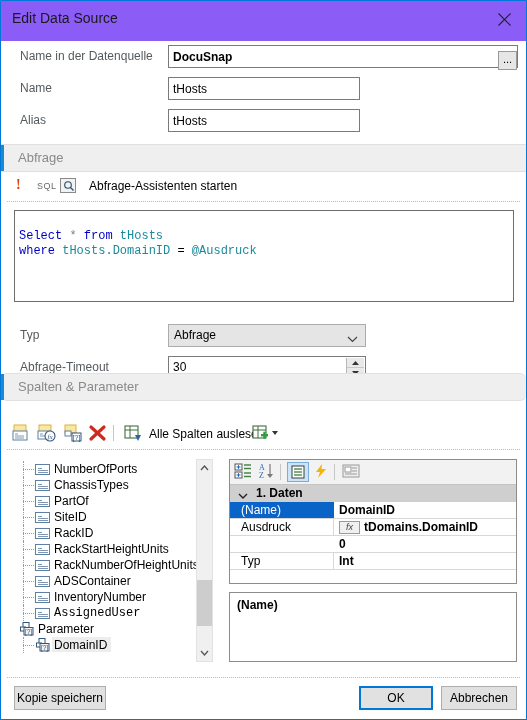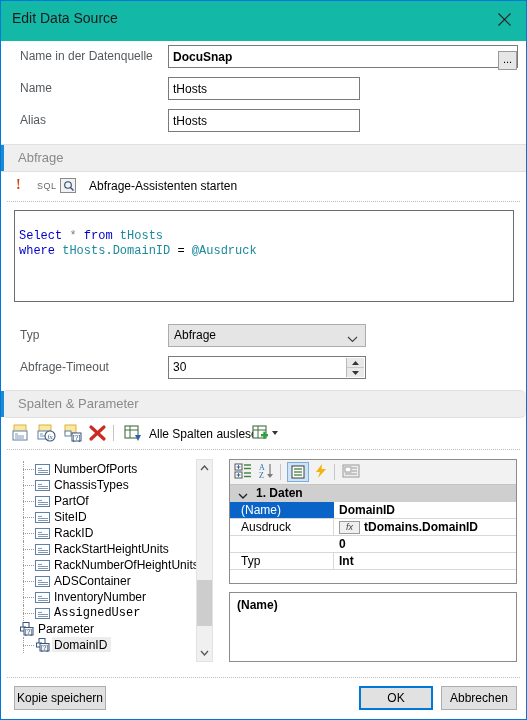--- a/index.html
+++ b/index.html
@@ -18,21 +18,21 @@
     width: 527px; height: 720px;
     box-sizing: border-box;
     border: 1px solid #0078d7;
     background: #ffffff;
   }
 
   
   .titlebar {
     position: relative;
     height: 40px;
-    background: #14b8a6;
+    background: #8b5cf6;
   }
   .titlebar .title {
     position: absolute;
     left: 11px; top: 9px;
     font-size: 14px;
     color: #1a1a1a;
   }
   .closebtn {
     position: absolute;
     right: 0px; top: 0px;
@@ -487,21 +487,21 @@
         </span>
         <span class="dn">
           <svg width="7" height="4" viewBox="0 0 7 4">
               <polygon points="3.5,4 0,0 7,0" fill="#333"></polygon>
             </svg>
         </span>
       </span>
     </div>
   </div>
 
-  <div class="sect-header" style="top:389px;border-radius:6px;">
+  <div class="sect-header" style="top:372px;border-radius:6px;">
     <div class="accent"></div>
     <div class="stext">Spalten &amp; Parameter</div>
   </div>
 
   <div>
     <div class="tbbtn" style="left:9px; top:421px;">
       <svg width="22" height="22" viewBox="0 0 22 22">
         <rect x="4" y="3" width="12" height="9" fill="#fbe6a2" stroke="#d8b440" stroke-width="1"></rect>
         <rect x="3" y="9" width="14" height="9" fill="#ffffff" stroke="#5f7fa3" stroke-width="1"></rect>
         <line x1="5" y1="12" x2="8" y2="12" stroke="#7f99b5"></line>

